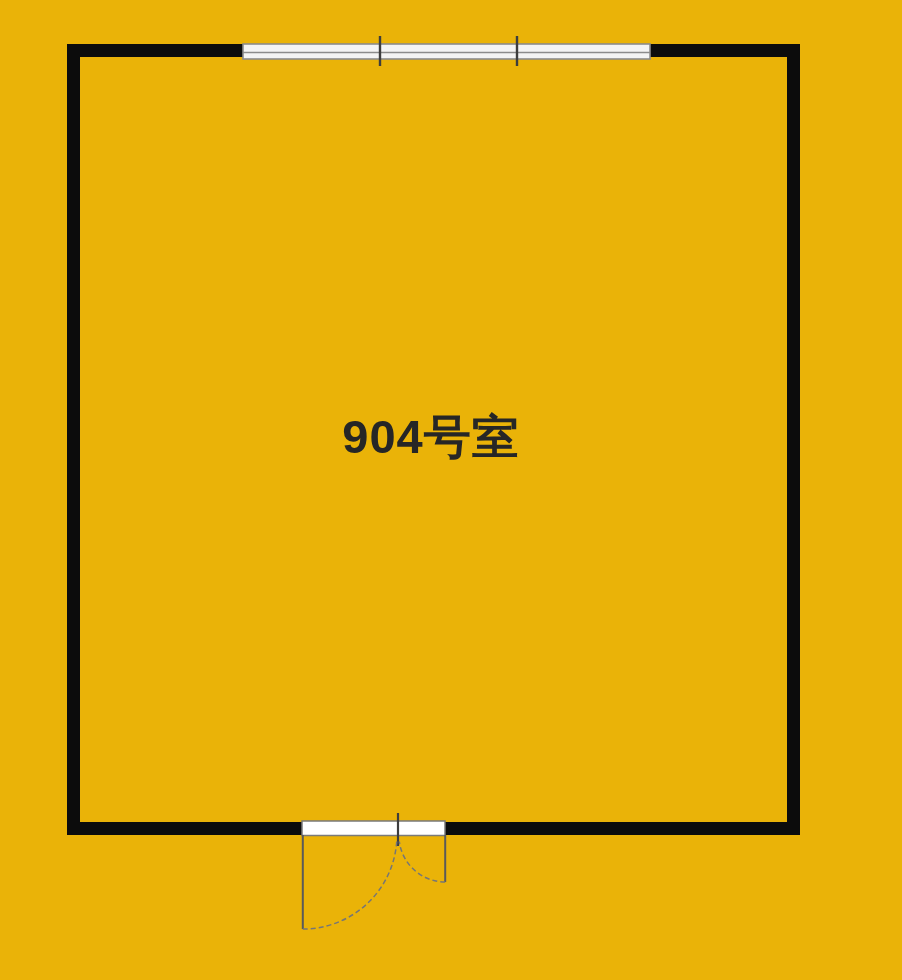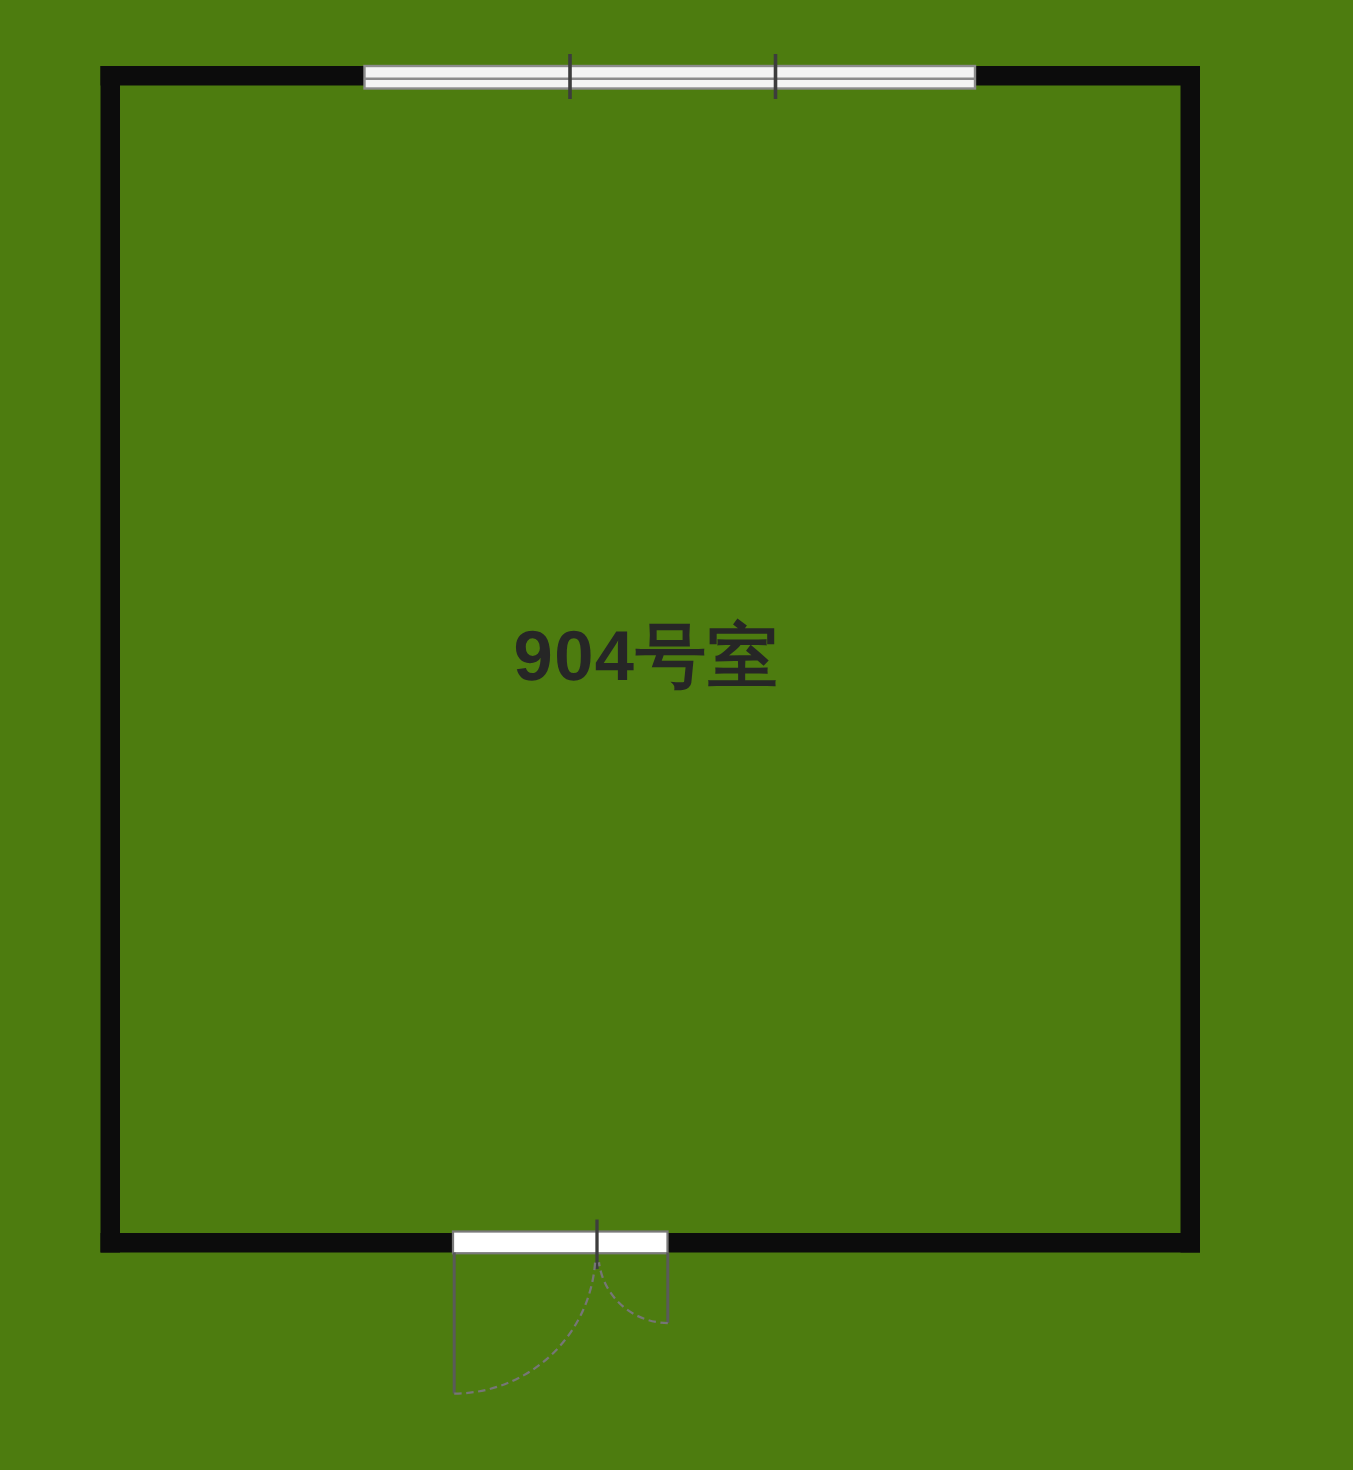--- a/index.html
+++ b/index.html
@@ -5,21 +5,21 @@
   html, body {
     margin: 0;
     padding: 0;
     background: #ffffff;
     font-family: "Liberation Sans", "DejaVu Sans", sans-serif;
   }
   #canvas {
     position: relative;
     width: 902px;
     height: 980px;
-    background: #4d7c0f;
+    background: #eab308;
     overflow: hidden;
   }
   #plan-svg {
     position: absolute;
     left: 0;
     top: 0;
     width: 902px;
     height: 980px;
     display: block;
   }

